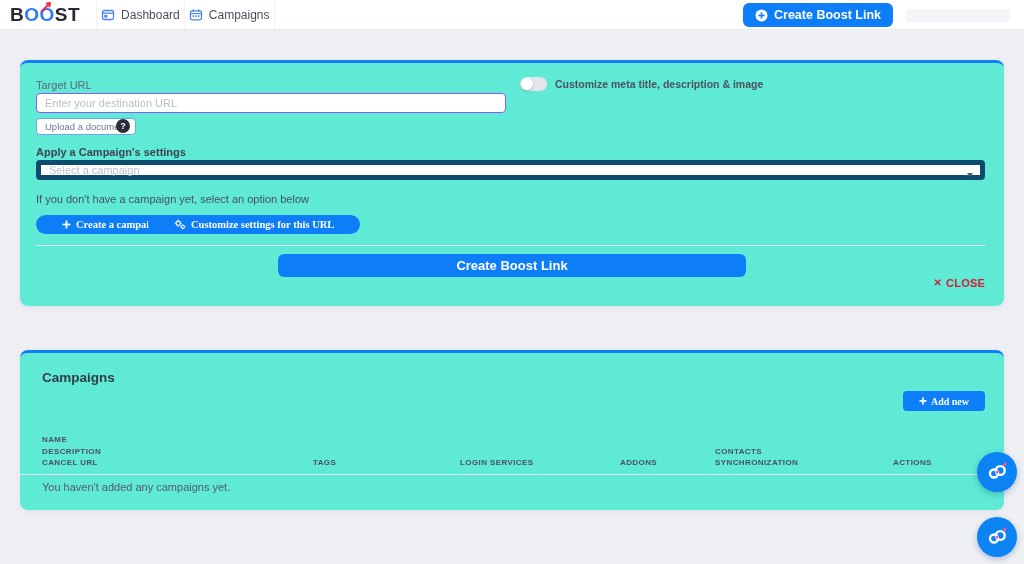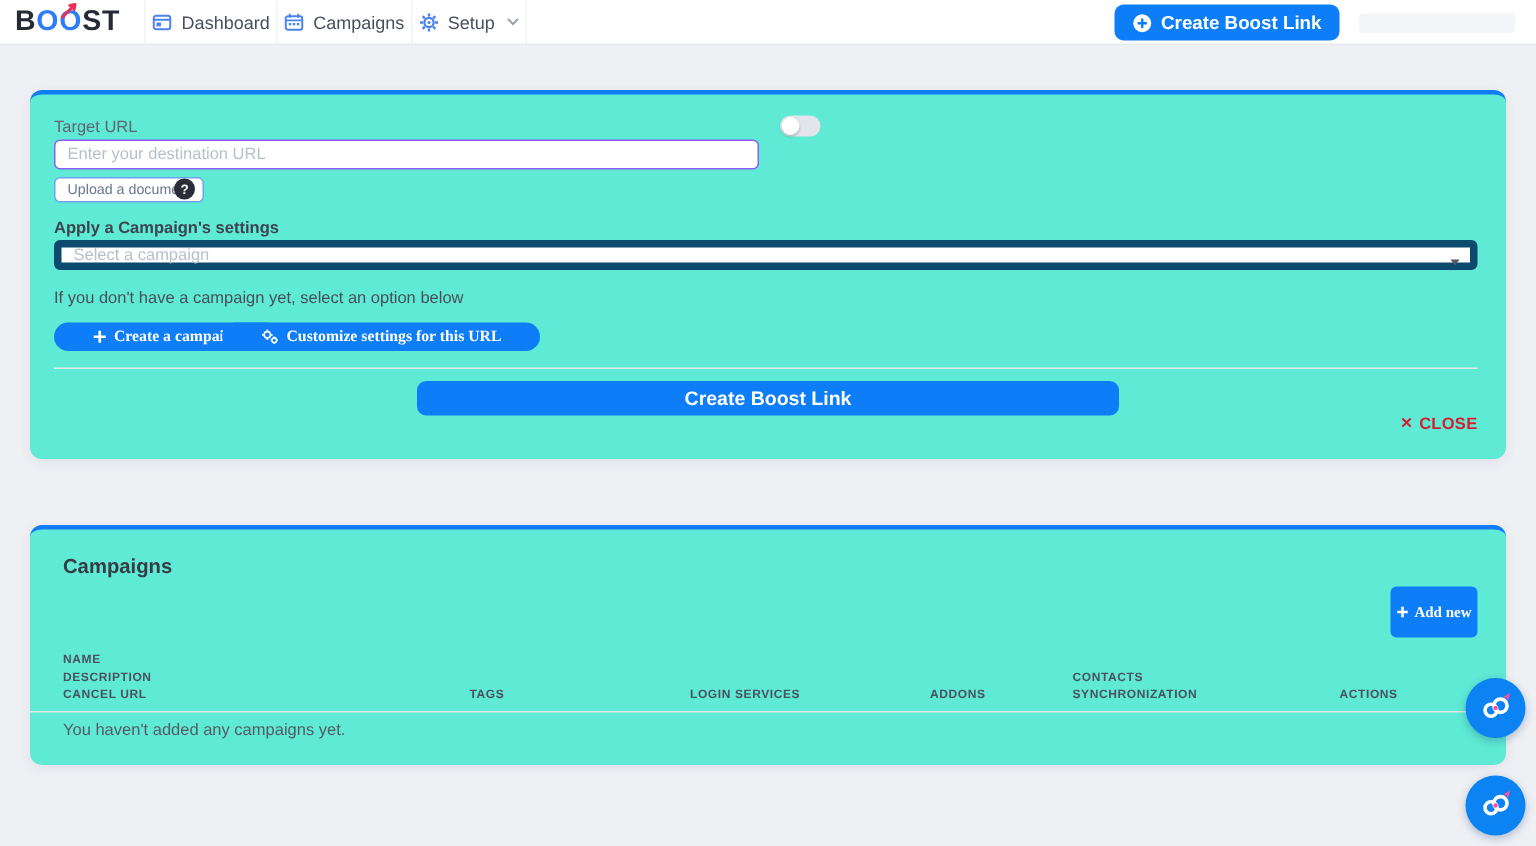--- a/index.html
+++ b/index.html
@@ -106,24 +106,24 @@
   }
   .close-btn {
     position:absolute; right:19px; top:214px; display:flex; align-items:center; gap:4px;
     color:#d21f2f; font-size:11px; font-weight:bold; cursor:pointer; letter-spacing:.2px;
   }
   .close-x { font-size:10px; line-height:1; }
 
   
   .camp-title { position:absolute; left:22px; top:17px; font-size:13.5px; font-weight:bold; color:#363b46; }
   .add-new-btn {
-    position:absolute; right:19px; top:38px; height:34px; border:none; border-radius:4px;
+    position:absolute; right:19px; top:38px; height:20px; border:none; border-radius:4px;
     background:#0d7ef8; color:#fff; cursor:pointer;
     font-family:"Liberation Serif", serif; font-weight:bold; font-size:10px;
-    display:inline-flex; align-items:center; gap:4px; padding:0 4px;
+    display:inline-flex; align-items:center; gap:4px; padding:0 16px;
   }
   .thead { position:absolute; left:0; right:0; top:90px; height:26px; }
   .th {
     position:absolute; bottom:0; font-size:8px; color:#4b5160;
     text-transform:uppercase; letter-spacing:.4px; line-height:1.45; font-weight:bold;
   }
   .th-1 { left:22px; }  .th-2 { left:293px; } .th-3 { left:440px; }
   .th-4 { left:600px; } .th-5 { left:695px; } .th-6 { left:873px; }
   .table-divider { position:absolute; left:0; right:0; top:121px; height:1px; background:#e2e5ea; }
   .empty-text { position:absolute; left:22px; top:128px; font-size:11px; color:#565b66; }
@@ -165,40 +165,20 @@
           <rect x="1.5" y="2.8" width="11" height="9" rx="1.5" fill="none" stroke="#4a82f0" stroke-width="1.3"></rect>
           <line x1="4.2" y1="1.2" x2="4.2" y2="3.8" stroke="#4a82f0" stroke-width="1.3"></line>
           <line x1="9.8" y1="1.2" x2="9.8" y2="3.8" stroke="#4a82f0" stroke-width="1.3"></line>
           <line x1="1.5" y1="5.6" x2="12.5" y2="5.6" stroke="#4a82f0" stroke-width="1.1"></line>
           <rect x="3.5" y="7.3" width="1.6" height="1.6" fill="#4a82f0"></rect>
           <rect x="6.2" y="7.3" width="1.6" height="1.6" fill="#4a82f0"></rect>
           <rect x="8.9" y="7.3" width="1.6" height="1.6" fill="#4a82f0"></rect>
         </svg>
       <span>Campaigns</span>
     </div>
-    <div class="nav-item">
-      <svg width="14" height="14" viewBox="0 0 14 14">
-          <g stroke="#4a82f0" stroke-width="1.6">
-            <line x1="7" y1="1" x2="7" y2="3"></line>
-            <line x1="7" y1="11" x2="7" y2="13"></line>
-            <line x1="1" y1="7" x2="3" y2="7"></line>
-            <line x1="11" y1="7" x2="13" y2="7"></line>
-            <line x1="2.8" y1="2.8" x2="4.2" y2="4.2"></line>
-            <line x1="9.8" y1="9.8" x2="11.2" y2="11.2"></line>
-            <line x1="2.8" y1="11.2" x2="4.2" y2="9.8"></line>
-            <line x1="9.8" y1="4.2" x2="11.2" y2="2.8"></line>
-          </g>
-          <circle cx="7" cy="7" r="3.1" fill="none" stroke="#4a82f0" stroke-width="1.5"></circle>
-          <circle cx="7" cy="7" r="1" fill="#4a82f0"></circle>
-        </svg>
-      <span>Setup</span>
-      <svg class="chev" width="8" height="6" viewBox="0 0 8 6">
-          <path d="M1 1 L4 4 L7 1" fill="none" stroke="#9aa0ab" stroke-width="1.3" stroke-linecap="round"></path>
-        </svg>
-    </div>
   </nav>
 
   <button class="nav-create-btn">
     <svg width="13" height="13" viewBox="0 0 13 13">
         <circle cx="6.5" cy="6.5" r="6" fill="#ffffff"></circle>
         <line x1="6.5" y1="3.4" x2="6.5" y2="9.6" stroke="#0d7ef8" stroke-width="1.6"></line>
         <line x1="3.4" y1="6.5" x2="9.6" y2="6.5" stroke="#0d7ef8" stroke-width="1.6"></line>
       </svg>
     <span>Create Boost Link</span>
   </button>
@@ -210,20 +190,21 @@
   <span class="lbl" style="left:16px; top:16px;">Target URL</span>
   <input class="url-input" type="text" placeholder="Enter your destination URL" style="">
 
   <button class="upload-btn">Upload a document</button>
   <div class="help-circle">?</div>
 
   <div class="toggle-row">
     <div class="toggle">
         <div class="knob"></div>
       </div>
+    <span class="toggle-label">Customize meta title, description &amp; image</span>
   </div>
 
   <span class="lbl lbl-bold" style="left:16px; top:83px;">Apply a Campaign's settings</span>
   <div class="select-box">
     <span>Select a campaign</span>
     <span class="select-caret"></span>
   </div>
 
   <span class="hint">If you don't have a campaign yet, select an option below</span>
 

